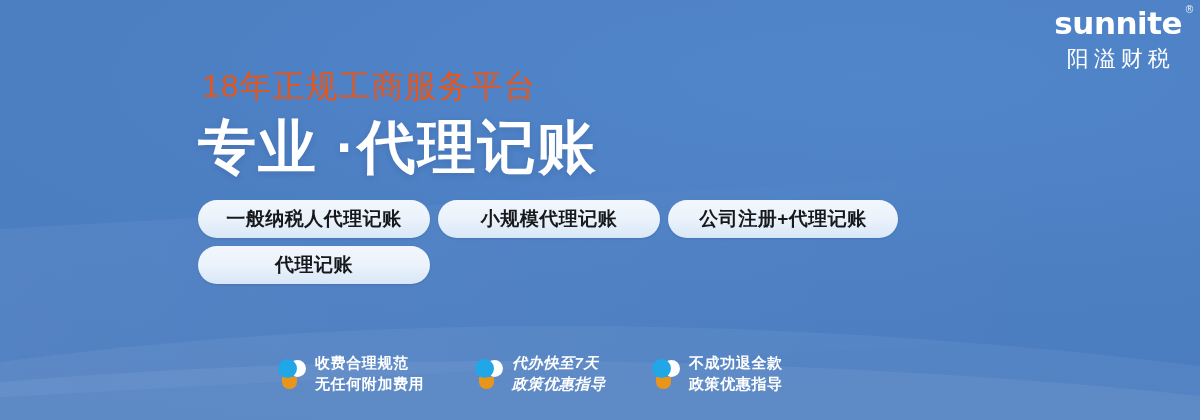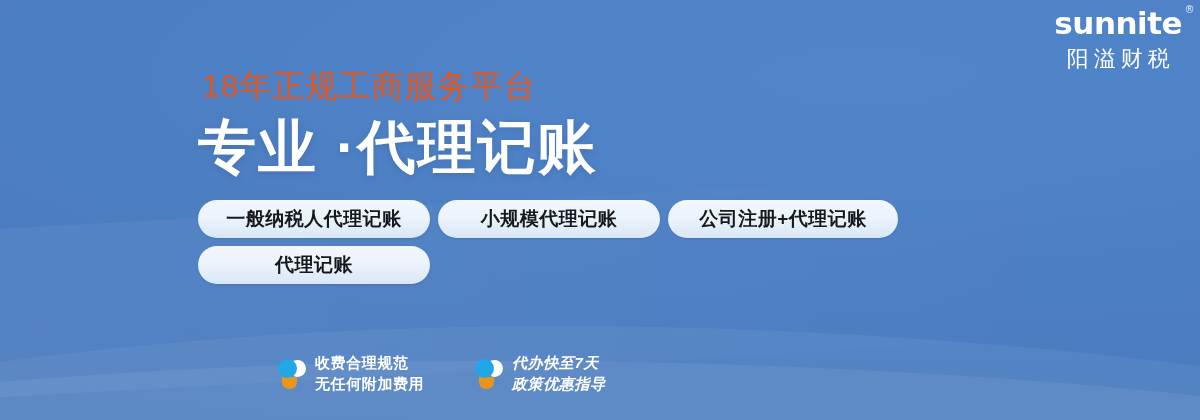--- a/index.html
+++ b/index.html
@@ -198,16 +198,27 @@
         <span class="cup"></span>
         <span class="crescent"></span>
         <span class="dot"></span>
       </span>
       <span class="f-text">
         <span>代办快至7天</span><br>
         <span class="f-line2">政策优惠指导</span>
       </span>
     </div>
 
+    <div class="feature">
+      <span class="f-icon">
+        <span class="cup"></span>
+        <span class="crescent"></span>
+        <span class="dot"></span>
+      </span>
+      <span class="f-text">
+        <span>不成功退全款</span><br>
+        <span class="f-line2">政策优惠指导</span>
+      </span>
+    </div>
 
   </div>
 
 </div>
 
 </body></html>

